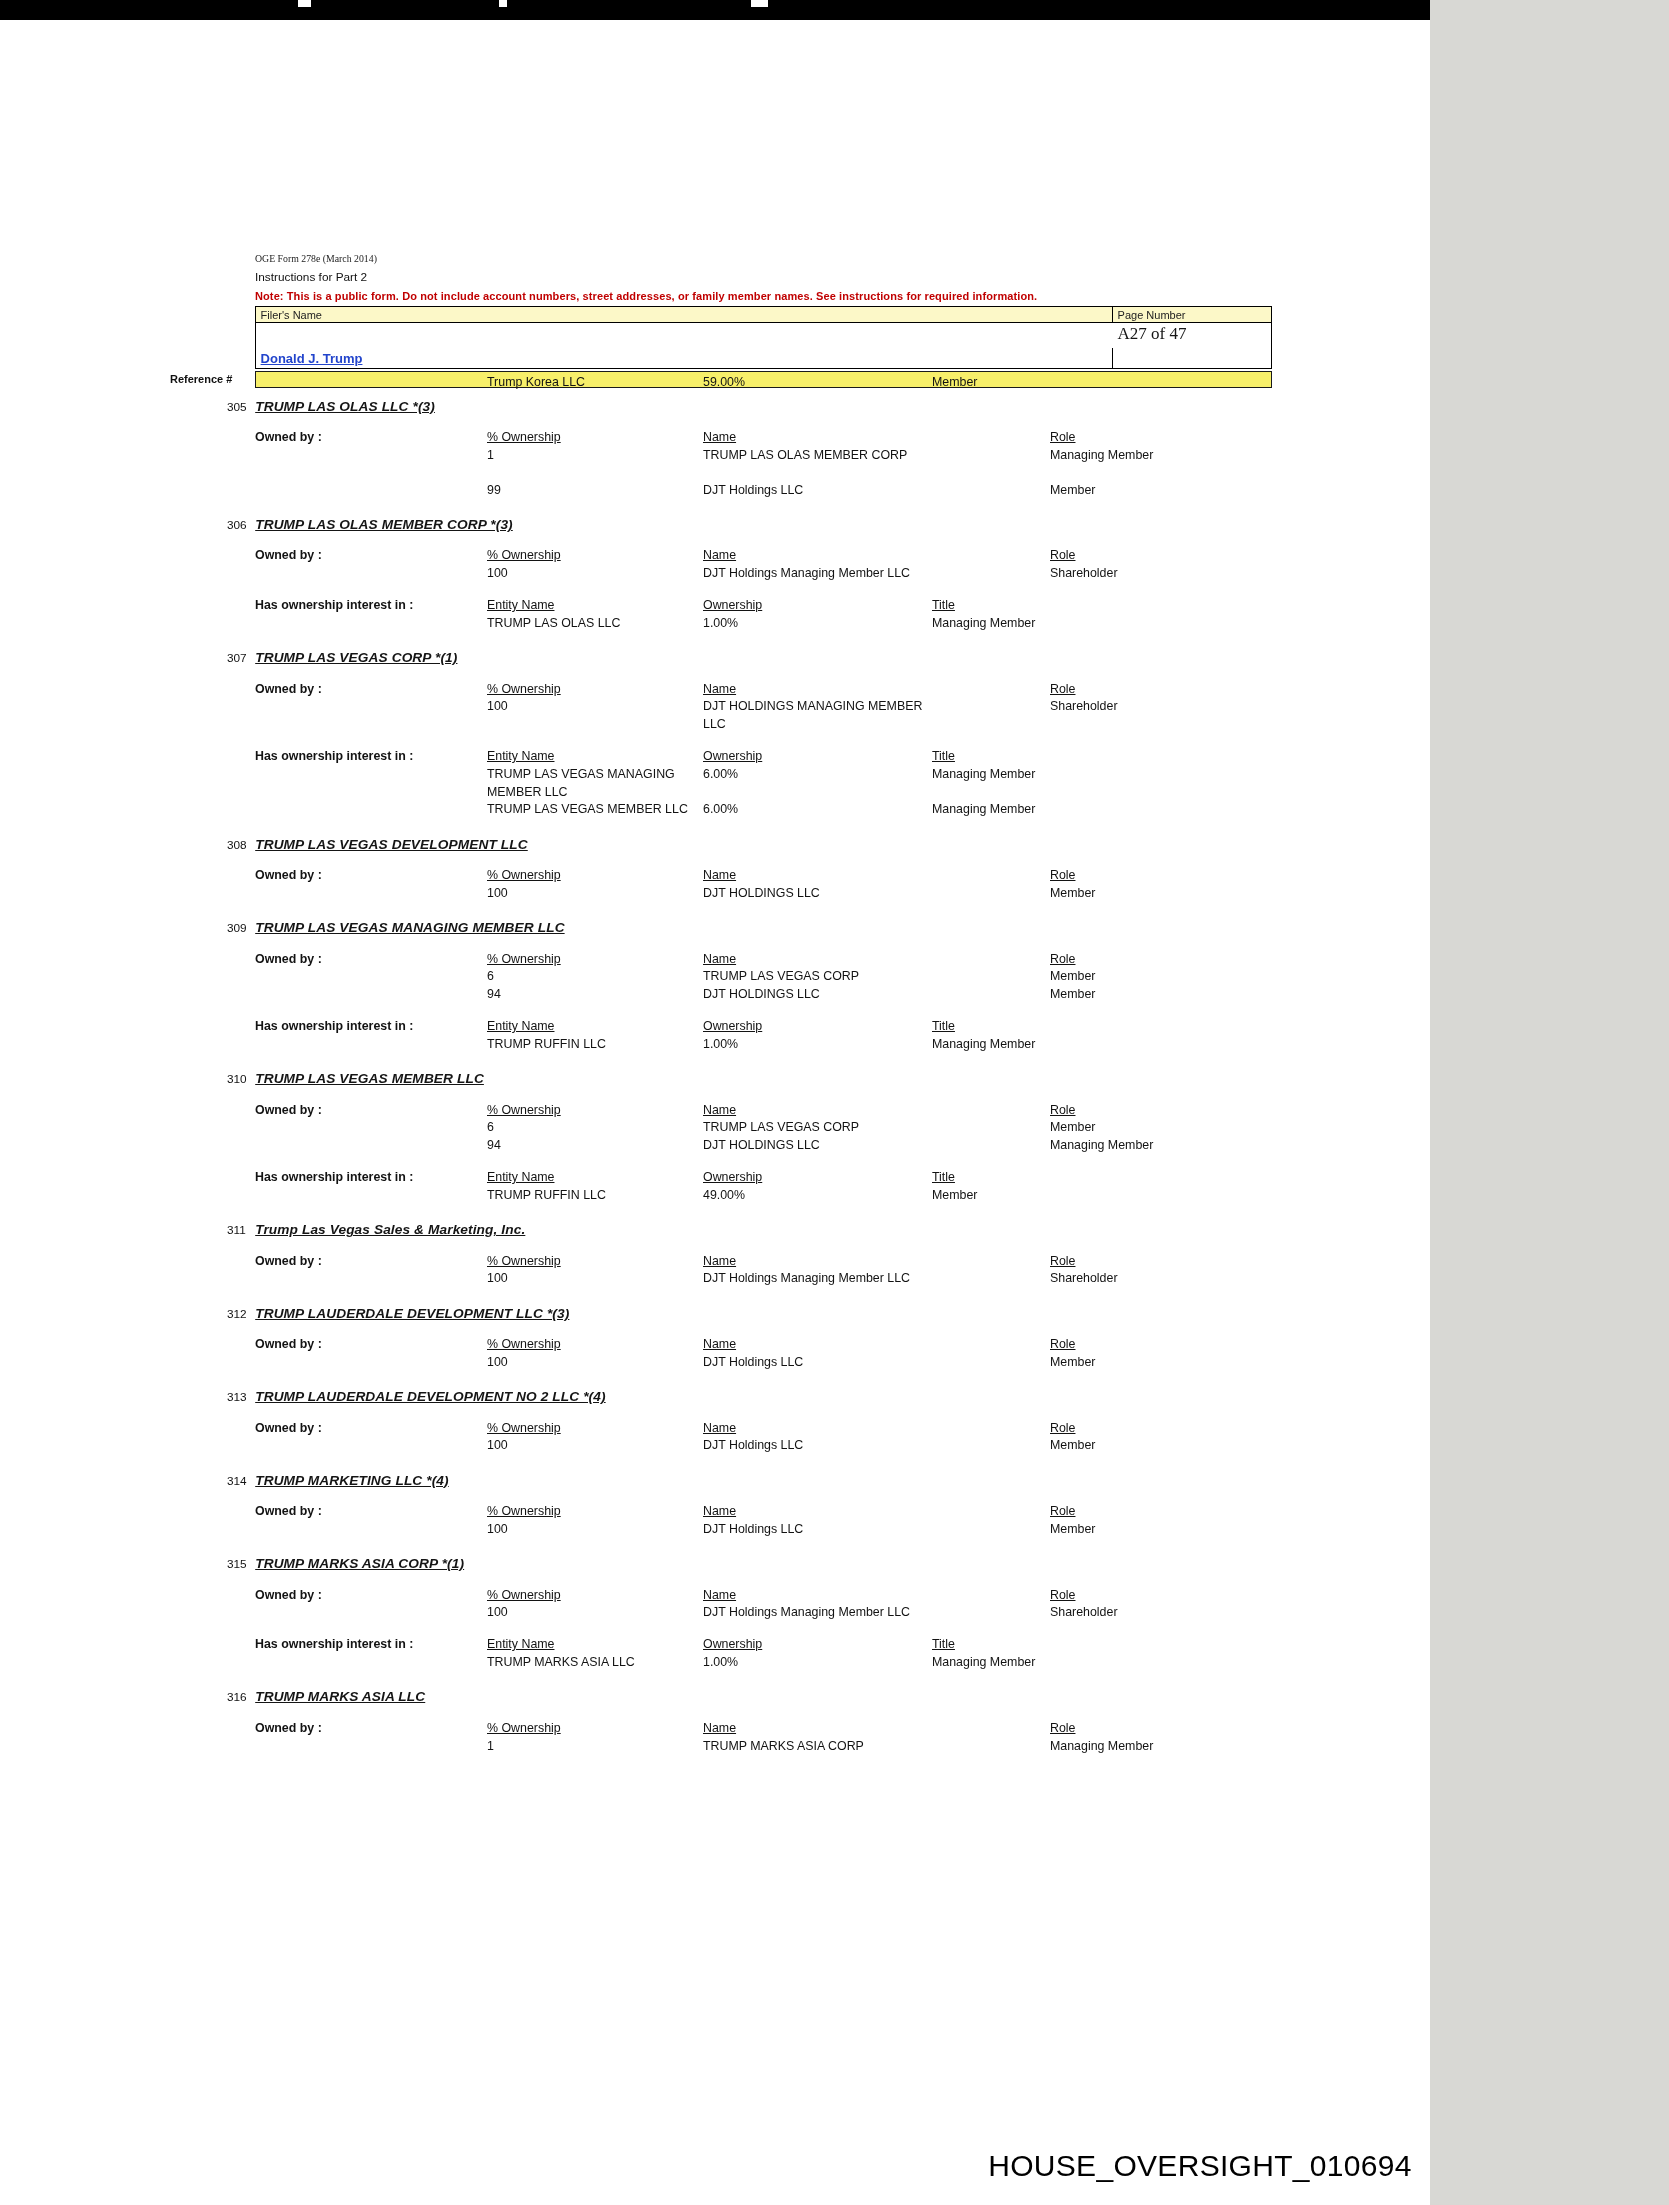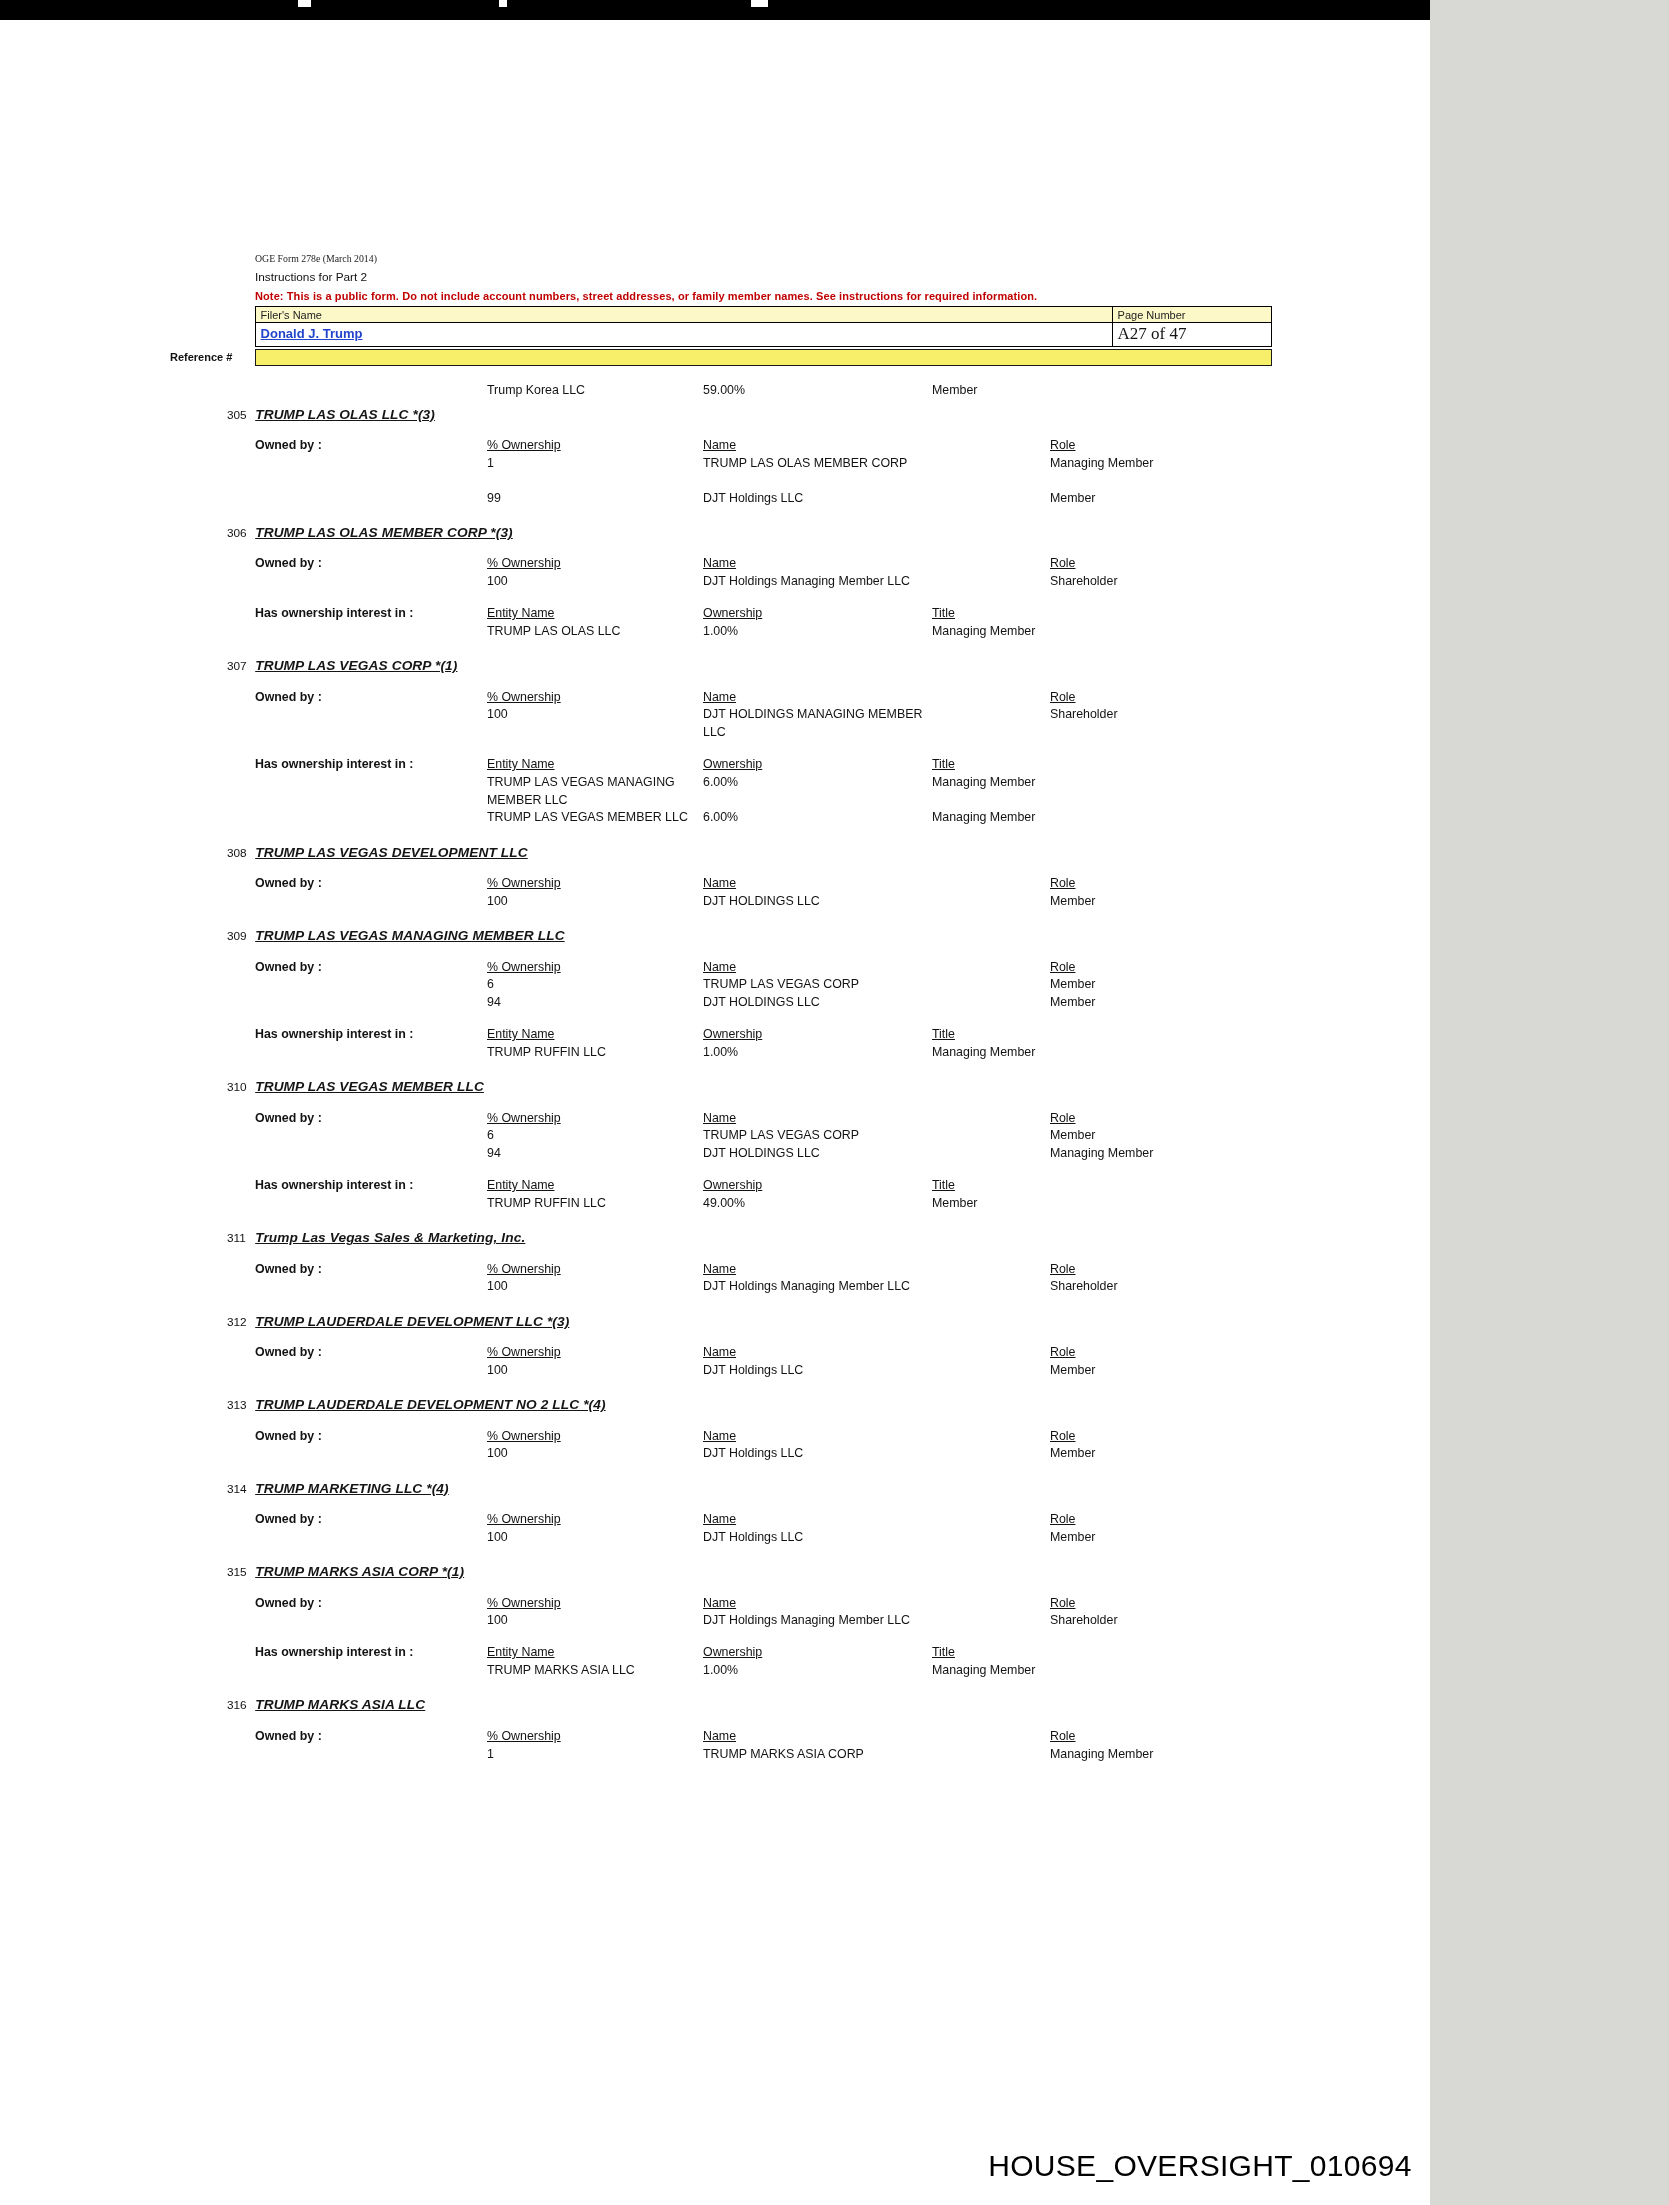--- a/index.html
+++ b/index.html
@@ -18,42 +18,42 @@
   
   .header { position:absolute; left:255px; top:253px; width:1017px; }
   .form-line { font-family:"Liberation Serif", serif; font-size:9.8px; color:#222; }
   .instr { font-size:11.8px; margin-top:5.9px; color:#111; }
   .note  { font-size:11px; font-weight:bold; color:#c00000; margin-top:5.9px; letter-spacing:0.1px; }
 
   .filer-box { margin-top:4.6px; border:1.3px solid #000; display:grid; grid-template-columns:1fr 158px; background:#fff; }
   .fcell { padding:1.3px 4.6px; }
   .fcell.top { background:#fcf8c8; font-size:11px; border-bottom:0.7px solid #000; color:#222; }
   .fcell.left { border-right:0.7px solid #000; }
-  .filer-name { font-size:13px; font-weight:bold; color:#2244cc; text-decoration:underline; padding:2.6px 4.6px 2px 4.6px; }
+  .filer-name { font-size:13px; font-weight:bold; color:#2244cc; text-decoration:underline; padding:2.6px 4.6px 2px 4.6px;margin-top:25px; }
   .page-number { font-family:Liberation Serif, serif; font-size:17px; padding:1.3px 4.6px; }
 
   .ref-row { position:relative; margin-top:2.6px; }
   .ref-label { position:absolute; left:-85px; top:2px; font-size:11px; font-weight:bold; color:#111; }
   .ref-strip { height:16.4px; border:1.3px solid #1a1a1a; background:#f7ef6a; }
 
   
   .content { position:absolute; left:0; top:374px; width:1669px; }
 
   .gline {
     display:grid; grid-template-columns:232px 216px 229px 118px 1fr;
     padding-left:255px; font-size:12.4px; line-height:17.7px; color:#131313;
   }
   .cA { grid-column:1; padding-right:7.9px; }
   .c1 { grid-column:2; padding-right:5.2px; }
   .c2 { grid-column:3; padding-right:5.2px; }
   .c3 { grid-column:4; padding-right:3.9px; }
   .c4 { grid-column:5; }
   .hdr  { font-weight:normal; text-decoration:underline; }
   .lblB { font-weight:bold; }
-  .cont { margin-bottom:5.2px;margin-top:8px; }
+  .cont { margin-bottom:5.2px; }
 
   .entry { margin-bottom:15.7px; }
   .entry-head { padding-left:227px; line-height:19.6px; margin-bottom:11.8px; }
   .entry-num  { display:inline-block; width:23.6px; font-size:11.8px; color:#131313; }
   .entry-title{ font-size:13.7px; font-weight:bold; font-style:italic; text-decoration:underline; margin-left:4.6px; letter-spacing:0.1px; }
   .sec { margin-bottom:14.4px; }
   .sec:last-child { margin-bottom:0; }
   .row-gap { margin-top:17px; }
 
   

